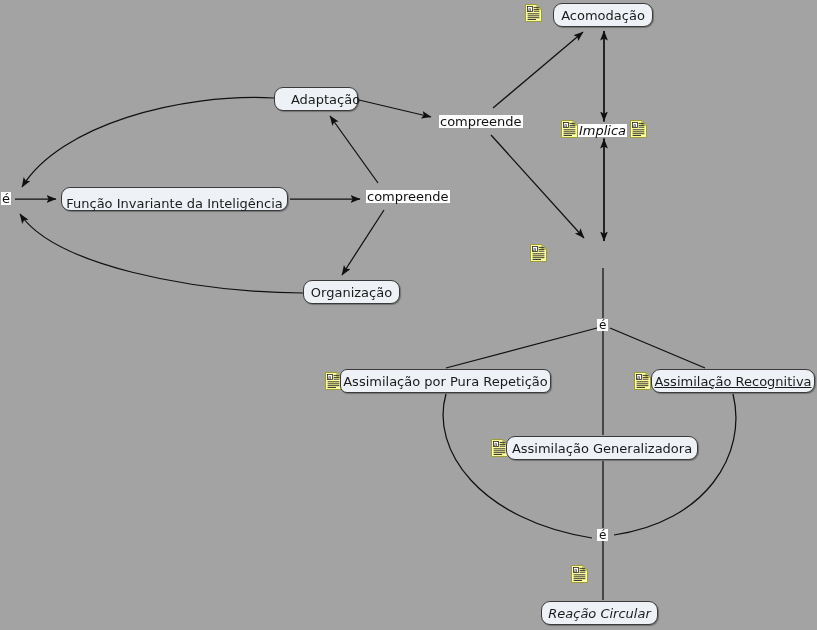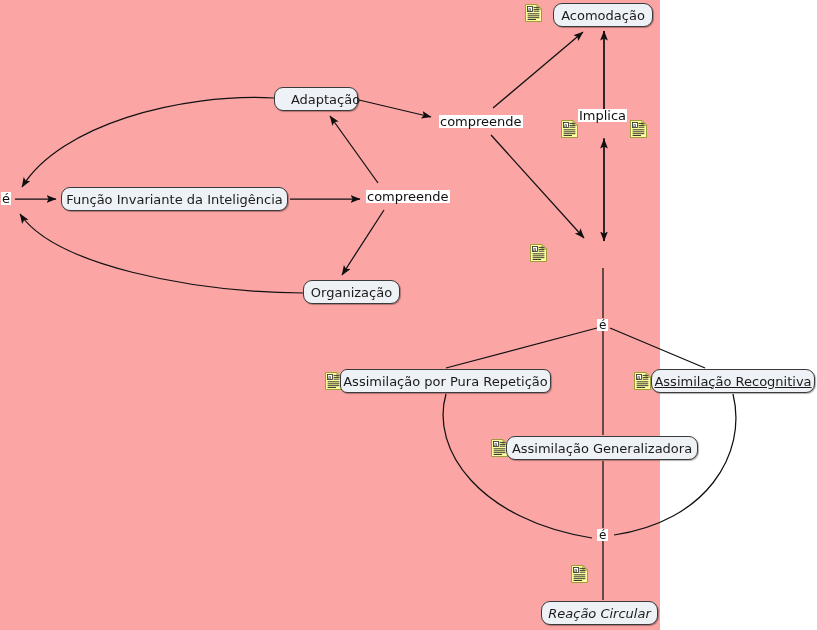--- a/index.html
+++ b/index.html
@@ -9,23 +9,23 @@
     background: #ffffff;
   }
   body {
     font-family: "DejaVu Sans", sans-serif;
     width: 817px;
     height: 630px;
     overflow: hidden;
   }
   #canvas {
     position: relative;
-    width: 660px;
+    width: 817px;
     height: 630px;
-    background: #fca5a5;
+    background: #a3a3a3;
   }
   #edges {
     position: absolute;
     left: 0; top: 0;
     width: 817px;
     height: 630px;
     pointer-events: none;
   }
 
   
@@ -138,21 +138,21 @@
     </svg>
   </span>
   <div class="node" style="left:553px; top:3px; width:100px;">
     <span>Acomodação</span>
   </div>
 
   <div class="node" style="left:274px; top:87px; width:84px;padding-left:28px;">
     <span>Adaptação</span>
   </div>
 
-  <div class="node" style="left:61px; top:187px; width:227px;">
+  <div class="node" style="left:61px; top:187px; width:227px;align-items:flex-end;">
     <span>Função Invariante da Inteligência</span>
   </div>
 
   <div class="node" style="left:303px; top:280px; width:97px;text-align:center;">
     <span>Organização</span>
   </div>
 
   <span class="note-icon" style="left:530px; top:244px;">
     <svg width="17" height="18" viewBox="0 0 17 18">
       <path d="M0.5,0.5 H12 L16.5,5 V17.5 H0.5 Z" fill="#ffffa0" stroke="#9c9c3a" stroke-width="1"></path>
@@ -269,21 +269,21 @@
         <line x1="8.6" y1="3.4" x2="14.4" y2="3.4"></line>
         <line x1="8.6" y1="5.4" x2="14.4" y2="5.4"></line>
         <line x1="8.6" y1="7.2" x2="14.4" y2="7.2"></line>
         <line x1="2.6" y1="9.8" x2="14.4" y2="9.8"></line>
         <line x1="2.6" y1="11.8" x2="14.4" y2="11.8"></line>
         <line x1="2.6" y1="13.7" x2="14.4" y2="13.7"></line>
         <line x1="2.6" y1="15.5" x2="11" y2="15.5"></line>
       </g>
     </svg>
   </span>
-  <span class="edge-label" style="left:578px; top:109px;">Implica</span>
+  <span class="edge-label" style="left:578px; top:124px;font-style:italic;">Implica</span>
   <span class="note-icon" style="left:630px; top:120px;">
     <svg width="17" height="18" viewBox="0 0 17 18">
       <path d="M0.5,0.5 H12 L16.5,5 V17.5 H0.5 Z" fill="#ffffa0" stroke="#9c9c3a" stroke-width="1"></path>
       <path d="M12,0.5 V5 H16.5" fill="none" stroke="#9c9c3a" stroke-width="1"></path>
       <rect x="2.5" y="2.5" width="5" height="5" fill="#ffffff" stroke="#262626" stroke-width="0.8"></rect>
       <text x="3.1" y="7" font-family="DejaVu Sans, sans-serif" font-size="5.4" fill="#101010">a</text>
       <g stroke="#262626" stroke-width="0.9">
         <line x1="8.6" y1="3.4" x2="14.4" y2="3.4"></line>
         <line x1="8.6" y1="5.4" x2="14.4" y2="5.4"></line>
         <line x1="8.6" y1="7.2" x2="14.4" y2="7.2"></line>

